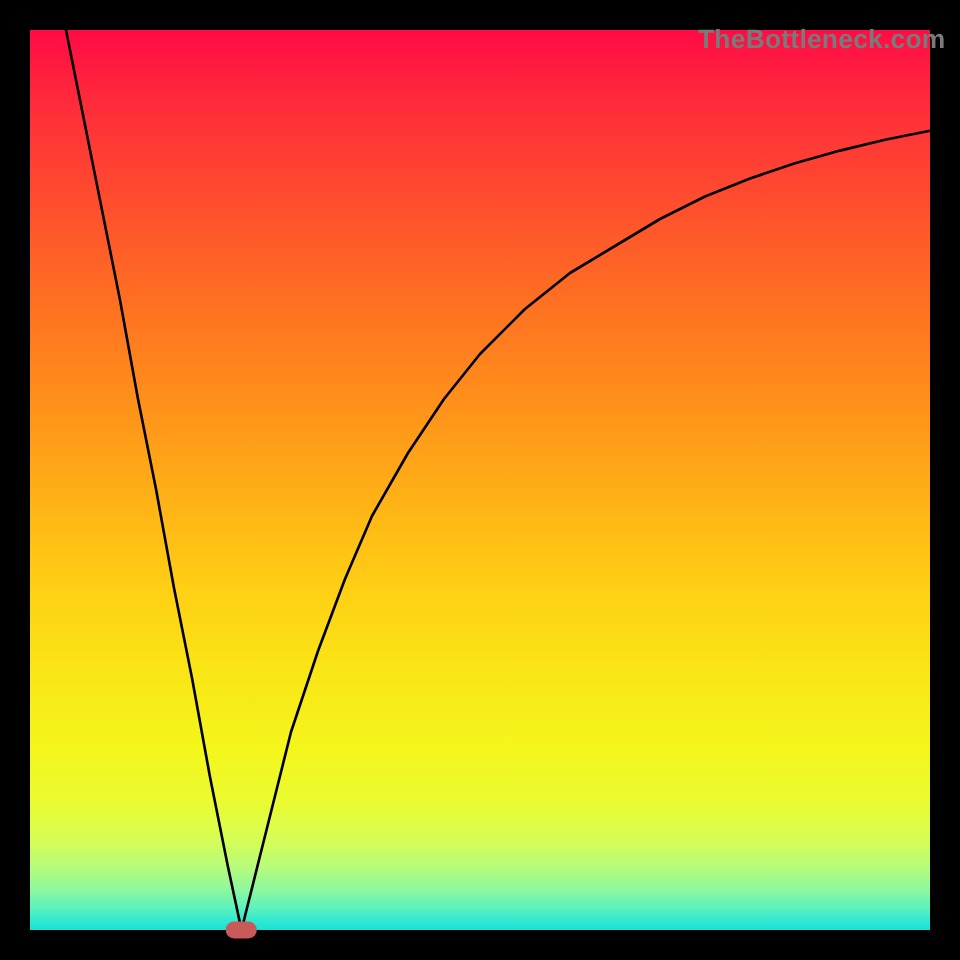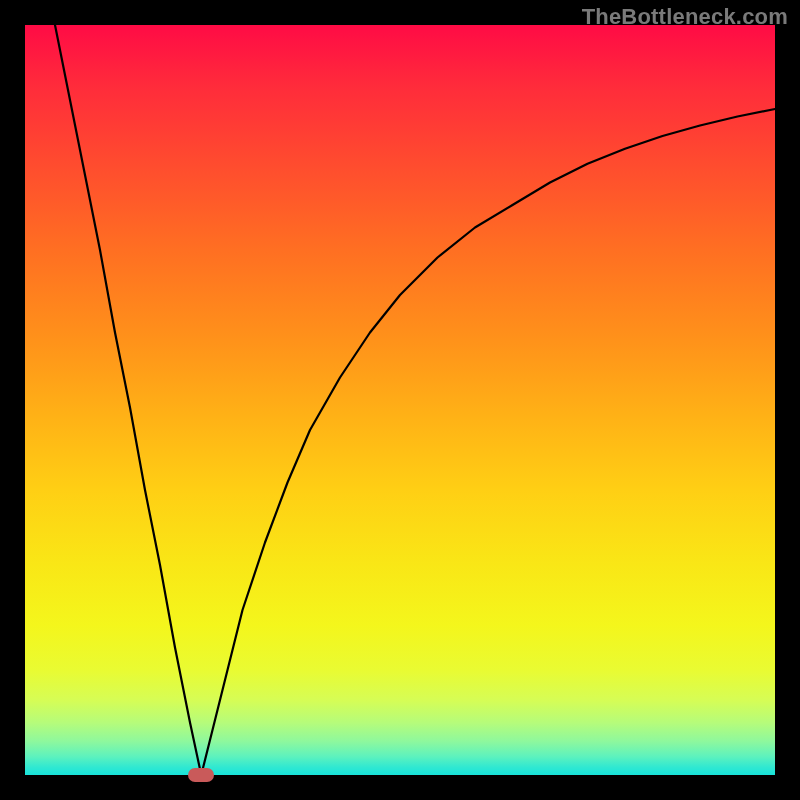--- a/index.html
+++ b/index.html
@@ -30,21 +30,21 @@
       #d6fd55 90%,
       #b6fc7a 93%,
       #8ef89d 95.5%,
       #5ef2bd 97.5%,
       #2fe8d2 99%,
       #18e3da 100%
     );
   }
   .watermark {
     position: absolute;
-    top: 4px;
+    top: 20px;
     right: 12px;
     font-family: Arial, Helvetica, sans-serif;
     font-size: 22px;
     font-weight: 600;
     color: #7a7a7a;
     letter-spacing: 0.2px;
   }
   svg.curve {
     position: absolute;
     left: 0; top: 0;

